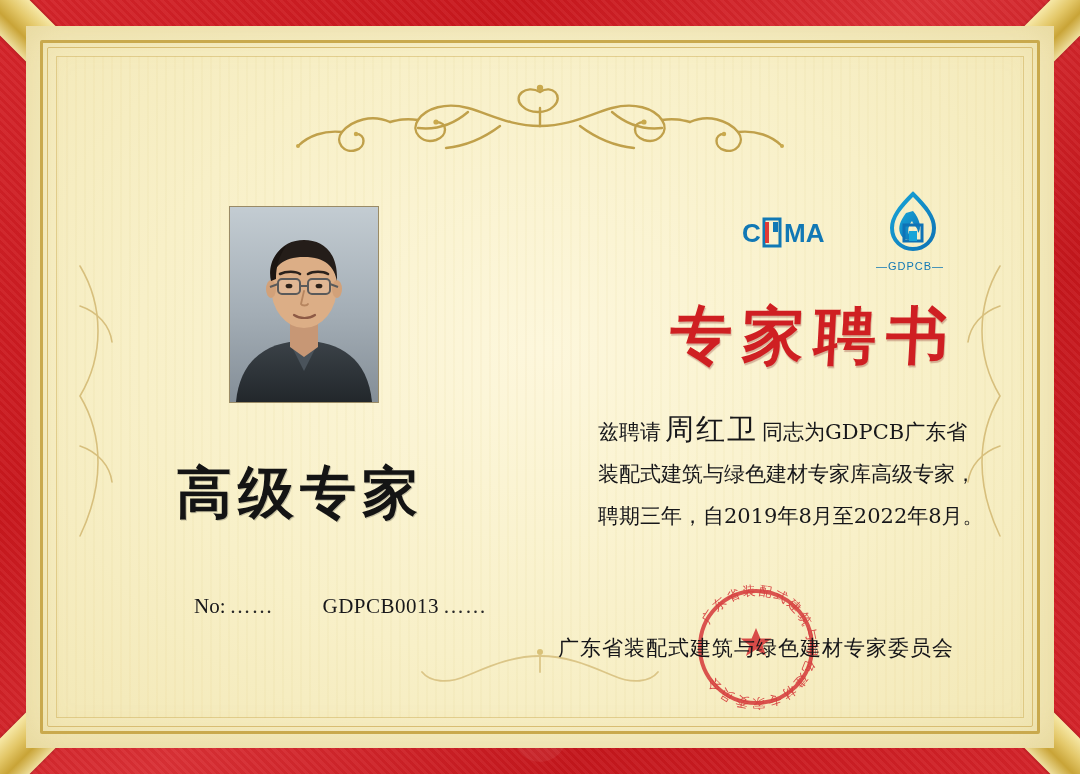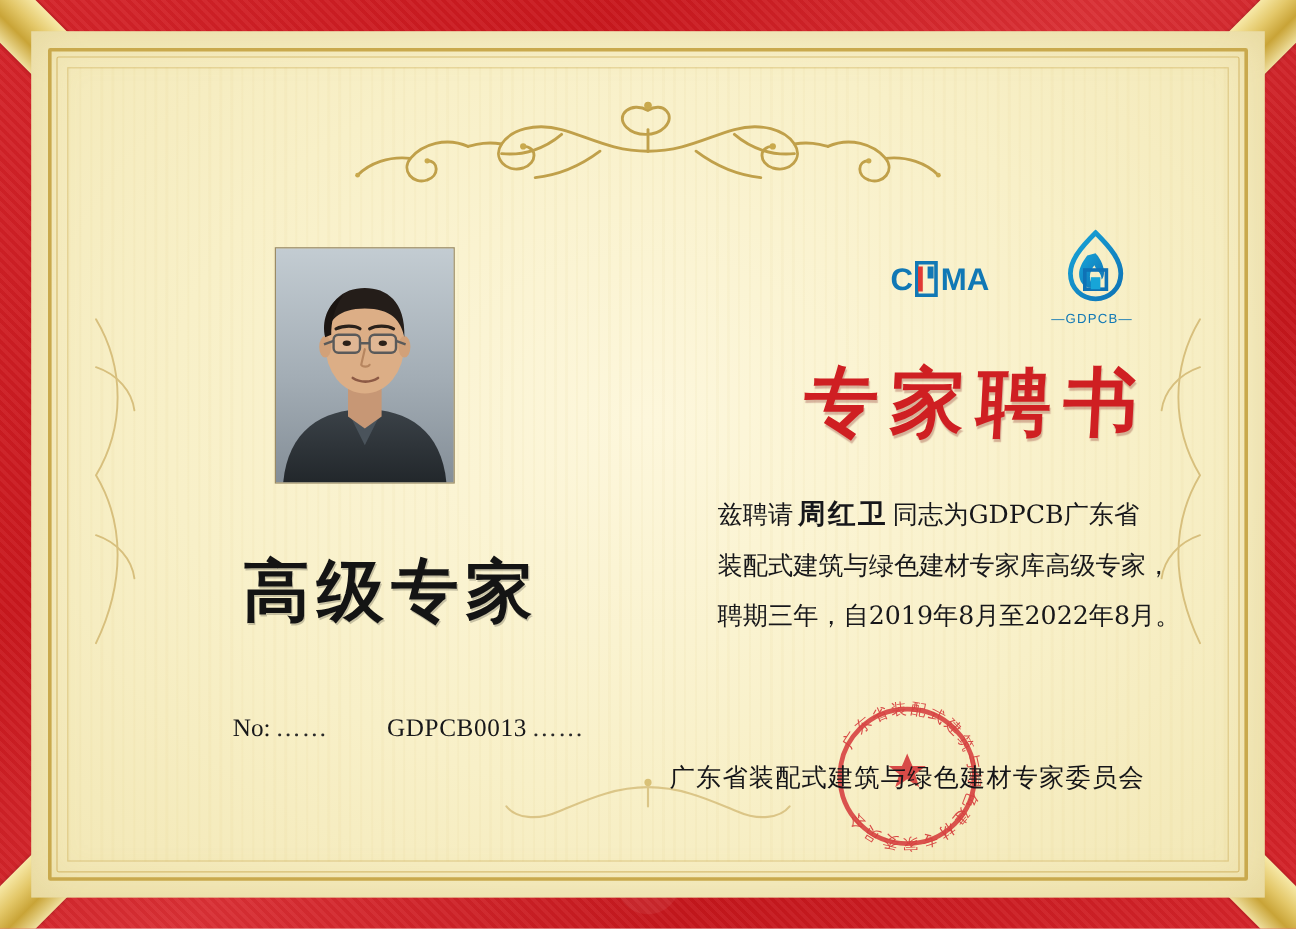--- a/index.html
+++ b/index.html
@@ -150,21 +150,21 @@
     overflow: hidden;
   }
   .photo-frame svg { display: block; width: 100%; height: 100%; }
 
   
   .grade-title {
     position: absolute;
     left: 150px;
     top: 430px;
     width: 300px;
-    text-align: center;
+    text-align: left;
     font-family: "DejaVu Serif", "Liberation Serif", serif;
     font-weight: bold;
     font-size: 56px;
     letter-spacing: 6px;
     color: #141414;
     text-shadow: 1px 1px 0 rgba(0,0,0,0.2);
   }
 
   
   .serial-line {
@@ -232,22 +232,22 @@
     text-align: left;
     color: #17171a;
     font-family: "DejaVu Serif", "Liberation Serif", serif;
   }
   .body-line {
     font-size: 21px;
     line-height: 42px;
     white-space: nowrap;
   }
   .body-line .honoree {
-    font-weight: bold;
-    font-size: 23px;
+    font-weight: normal;
+    font-size: 29px;
     letter-spacing: 2px;
     padding: 0 4px;
     text-align: right;
   }
 
   
   .issuer {
     position: absolute;
     right: 100px;
     top: 608px;

